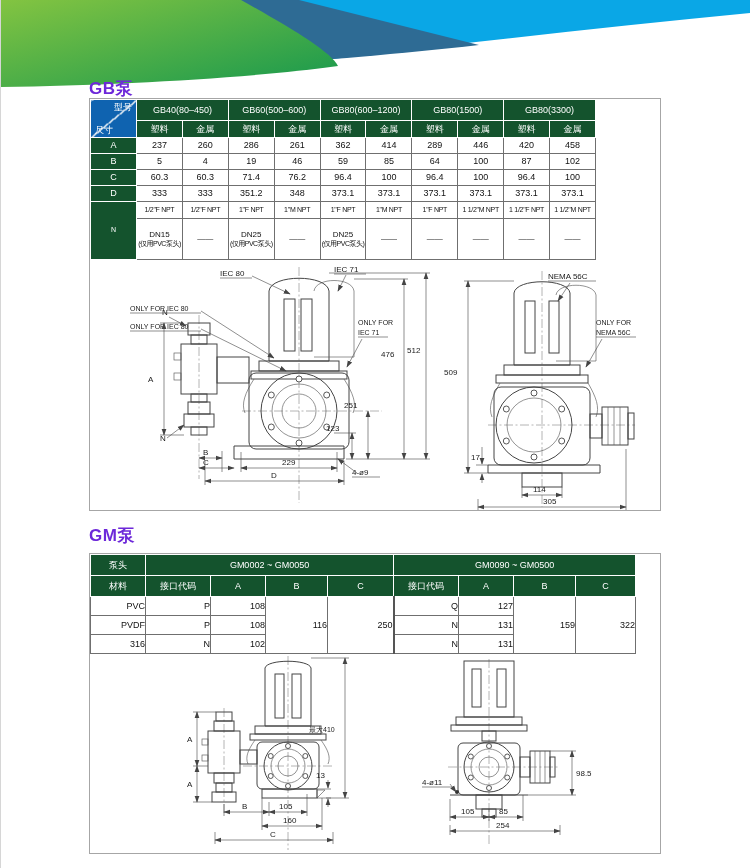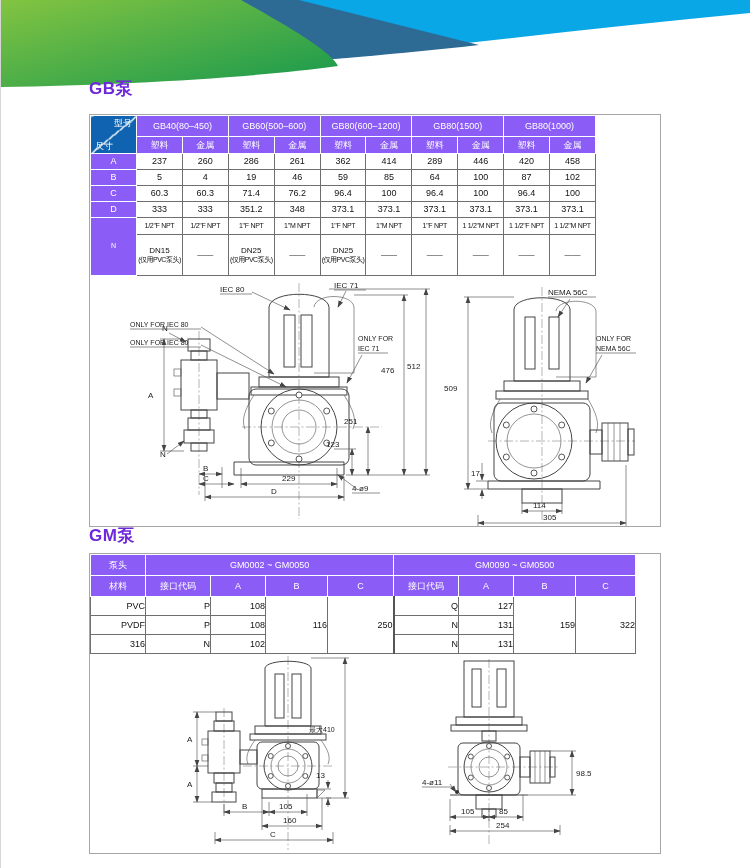--- a/index.html
+++ b/index.html
@@ -4,21 +4,21 @@
 <style>
   html,body{margin:0;padding:0;background:#fff;}
   .page{position:relative;width:750px;height:868px;background:#fff;overflow:hidden;
         font-family:"Liberation Sans",sans-serif;border-left:1px solid #d6d6d6;}
   .banner{position:absolute;left:0;top:0;}
   .sec-title{position:absolute;left:88px;font-size:17px;font-weight:bold;color:#6d28d9;letter-spacing:.5px;}
   .box{position:absolute;left:88px;width:570px;border:1px solid #a6a6a6;background:#fff;}
   
   .tbl{border-collapse:collapse;table-layout:fixed;font-size:9px;color:#111;position:absolute;left:0;top:0;background:#fff;}
   .tbl td{border:1px solid #6f6f6f;text-align:center;vertical-align:middle;padding:0;line-height:1.15;overflow:hidden;}
-  .tbl td.hd{background:#8b5cf6;color:#fff;border:1px solid #fff;}
+  .tbl td.hd{background:#14532d;color:#fff;border:1px solid #fff;}
   .corner{position:relative;background:
      linear-gradient(to bottom right,#0f63b0 48.8%,#fdfdfd 48.8%,#fdfdfd 51.2%,#0f63b0 51.2%) !important;}
   .corner .ct{position:absolute;top:2px;right:4px;}
   .corner .cb{position:absolute;bottom:2px;left:4px;}
   .gbt tr.hr1 td{height:20px;}
   .gbt tr.hr2 td{height:16px;}
   .gbt tr.dr td{height:15px;}
   .gbt tr.npt td{height:16px;font-size:7px;letter-spacing:-0.3px;}
   .gbt tr.dn td{height:40px;font-size:8px;text-align:center;}
   .dnn{display:block;font-size:7px;letter-spacing:-0.5px;}
@@ -56,21 +56,21 @@
       </linearGradient>
     </defs>
     <rect width="750" height="88" fill="#ffffff"></rect>
     <path d="M140,0 L750,0 L750,13 C540,33 320,60 165,80 C160,55 150,25 140,0 Z" fill="#0aa7e6"></path>
     <path d="M225,0 L298,0 L478,45 C390,55 300,62 232,66 Z" fill="#2e6b94"></path>
     <path d="M0,0 L240,0 C290,28 330,52 337,66 C250,78 120,85 0,87 Z" fill="url(#ggrad)"></path>
   </svg>
 
   <div class="sec-title" style="top:77px">GB泵</div>
 
-  <div class="box" style="top:114px;height:411px">
+  <div class="box" style="top:98px;height:411px">
     <table class="tbl gbt" style="width:505px">
       <colgroup>
           <col style="width:46px">
           <col style="width:45.9px">
           <col style="width:45.9px">
           <col style="width:45.9px">
           <col style="width:45.9px">
           <col style="width:45.9px">
           <col style="width:45.9px">
           <col style="width:45.9px">
@@ -81,21 +81,21 @@
       <tbody>
           <tr class="hr1">
         <td class="hd corner" rowspan="2">
           <span class="ct">型号</span>
           <span class="cb">尺寸</span>
         </td>
         <td class="hd" colspan="2">GB40(80–450)</td>
         <td class="hd" colspan="2">GB60(500–600)</td>
         <td class="hd" colspan="2">GB80(600–1200)</td>
         <td class="hd" colspan="2">GB80(1500)</td>
-        <td class="hd" colspan="2">GB80(1000)</td>
+        <td class="hd" colspan="2">GB80(3300)</td>
       </tr>
       <tr class="hr2">
         <td class="hd">塑料</td>
         <td class="hd">金属</td>
         <td class="hd">塑料</td>
         <td class="hd">金属</td>
         <td class="hd">塑料</td>
         <td class="hd">金属</td>
         <td class="hd">塑料</td>
         <td class="hd">金属</td>

